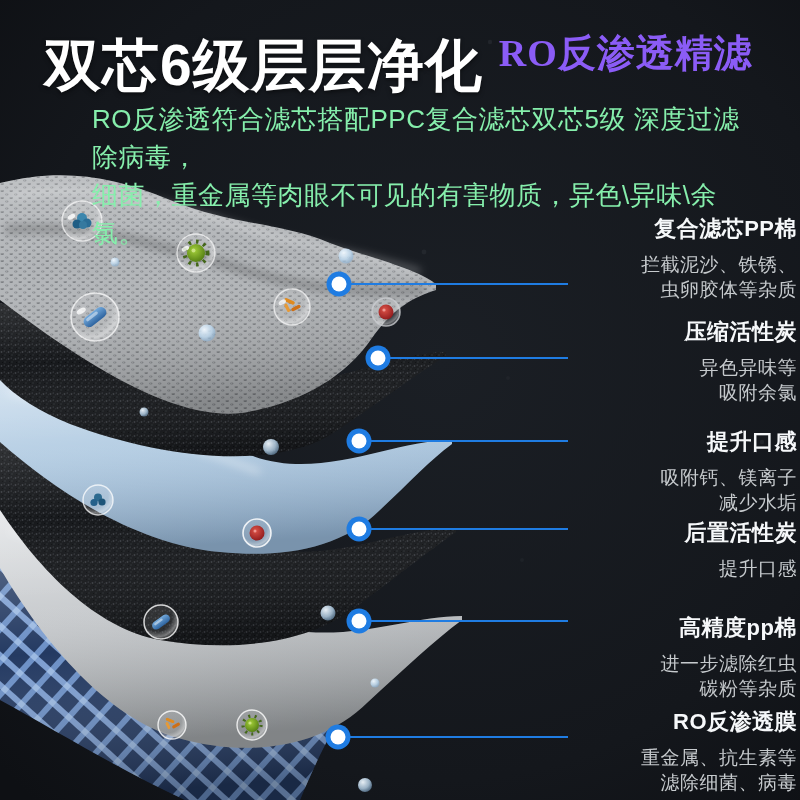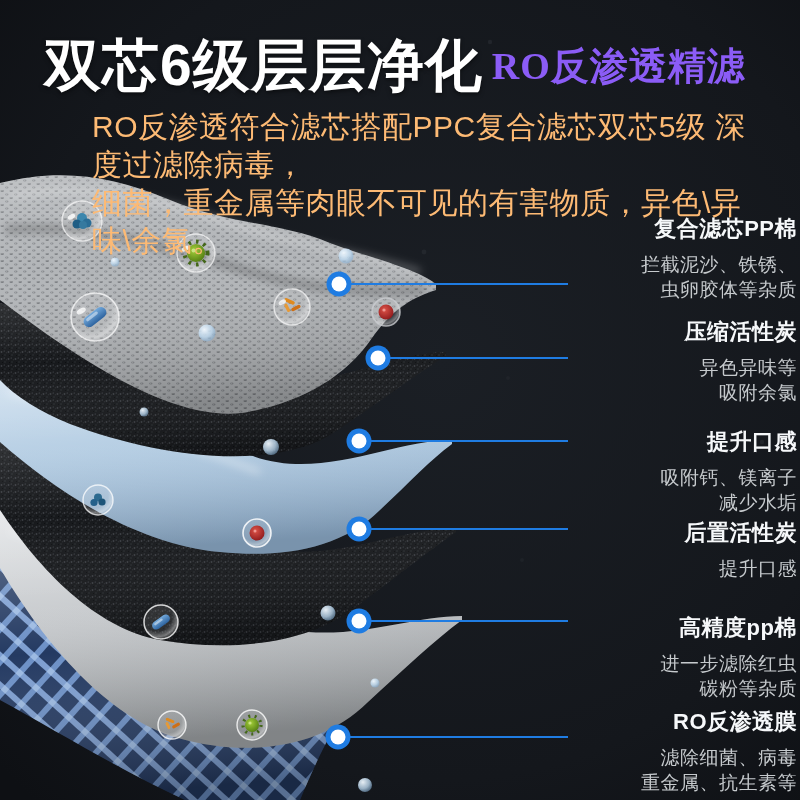--- a/index.html
+++ b/index.html
@@ -8,32 +8,32 @@
     background:#14171c;
     font-family:"Liberation Sans","DejaVu Sans",sans-serif;
     -webkit-font-smoothing:antialiased;
   }
   #stage{position:absolute;inset:0;width:800px;height:800px;}
   .illustration{position:absolute;left:0;top:0;z-index:1;}
   .text-layer{position:absolute;inset:0;z-index:2;pointer-events:none;}
 
   .header{
     position:absolute;left:44px;top:28px;width:740px;
-    display:flex;align-items:center;gap:9px;white-space:nowrap;
+    display:flex;align-items:flex-start;gap:16px;white-space:nowrap;
   }
   .header .main-title{
     font-size:57px;font-weight:900;color:#ffffff;letter-spacing:1px;
     text-shadow:0 2px 4px rgba(0,0,0,.5);
   }
   .header .sub-title{
     font-size:38px;font-weight:700;color:#8b5cf6;letter-spacing:1px;font-family:Liberation Serif, serif;
   }
   .tagline{
-    position:absolute;left:92px;top:108px;width:660px;
-    font-size:30px;line-height:38px;color:#fdba74;letter-spacing:.5px;
+    position:absolute;left:92px;top:100px;width:660px;
+    font-size:26px;line-height:38px;color:#86efac;letter-spacing:.5px;
   }
   .label{
     position:absolute;left:592px;width:205px;text-align:right;
   }
   .label .label-title{
     font-size:22px;font-weight:800;color:#f6f8fa;letter-spacing:.5px;
     margin:0 0 9px 0;white-space:nowrap;
   }
   .label .label-desc{
     font-size:19px;line-height:24.5px;color:#c6cacd;letter-spacing:.5px;
@@ -365,19 +365,19 @@
     <div class="label-title">高精度pp棉</div>
     <div class="label-desc">
       <div>进一步滤除红虫</div>
       <div>碳粉等杂质</div>
     </div>
   </div>
 
   <div class="label l6">
     <div class="label-title">RO反渗透膜</div>
     <div class="label-desc">
+      <div>重金属、抗生素等</div>
       <div>滤除细菌、病毒</div>
-      <div>重金属、抗生素等</div>
     </div>
   </div>
 </div>
 
 </div>
 
 </body></html>

